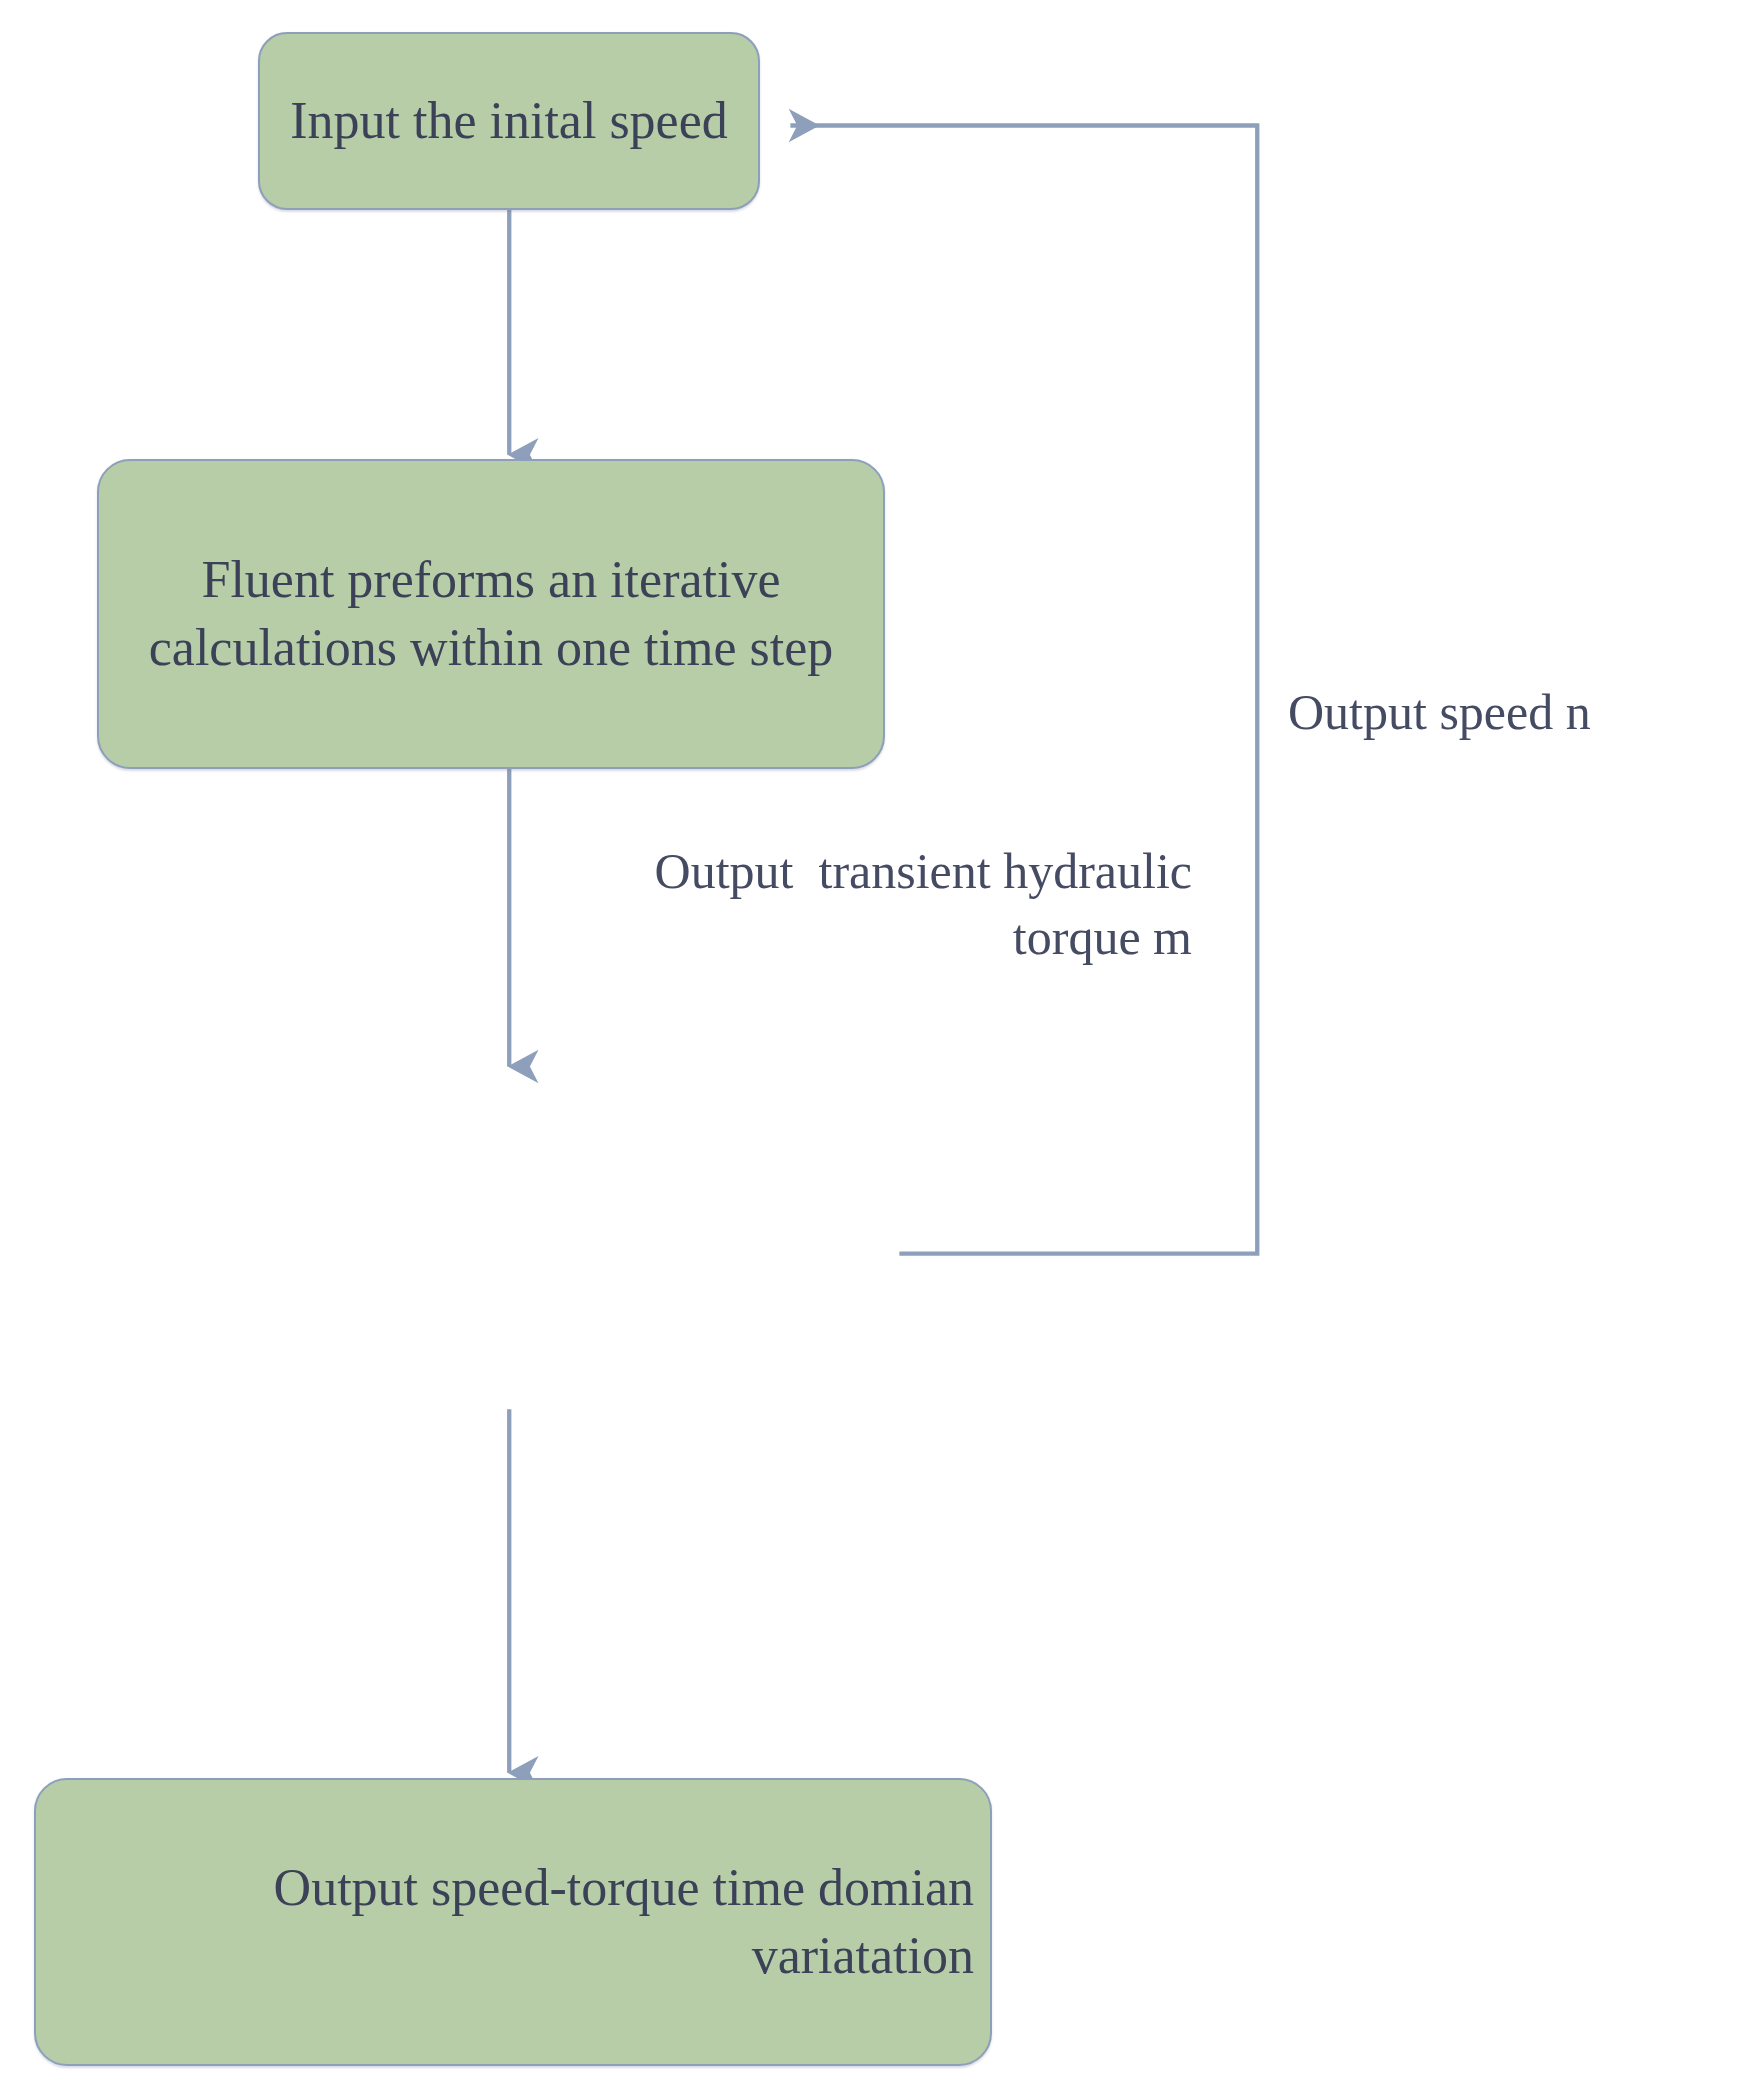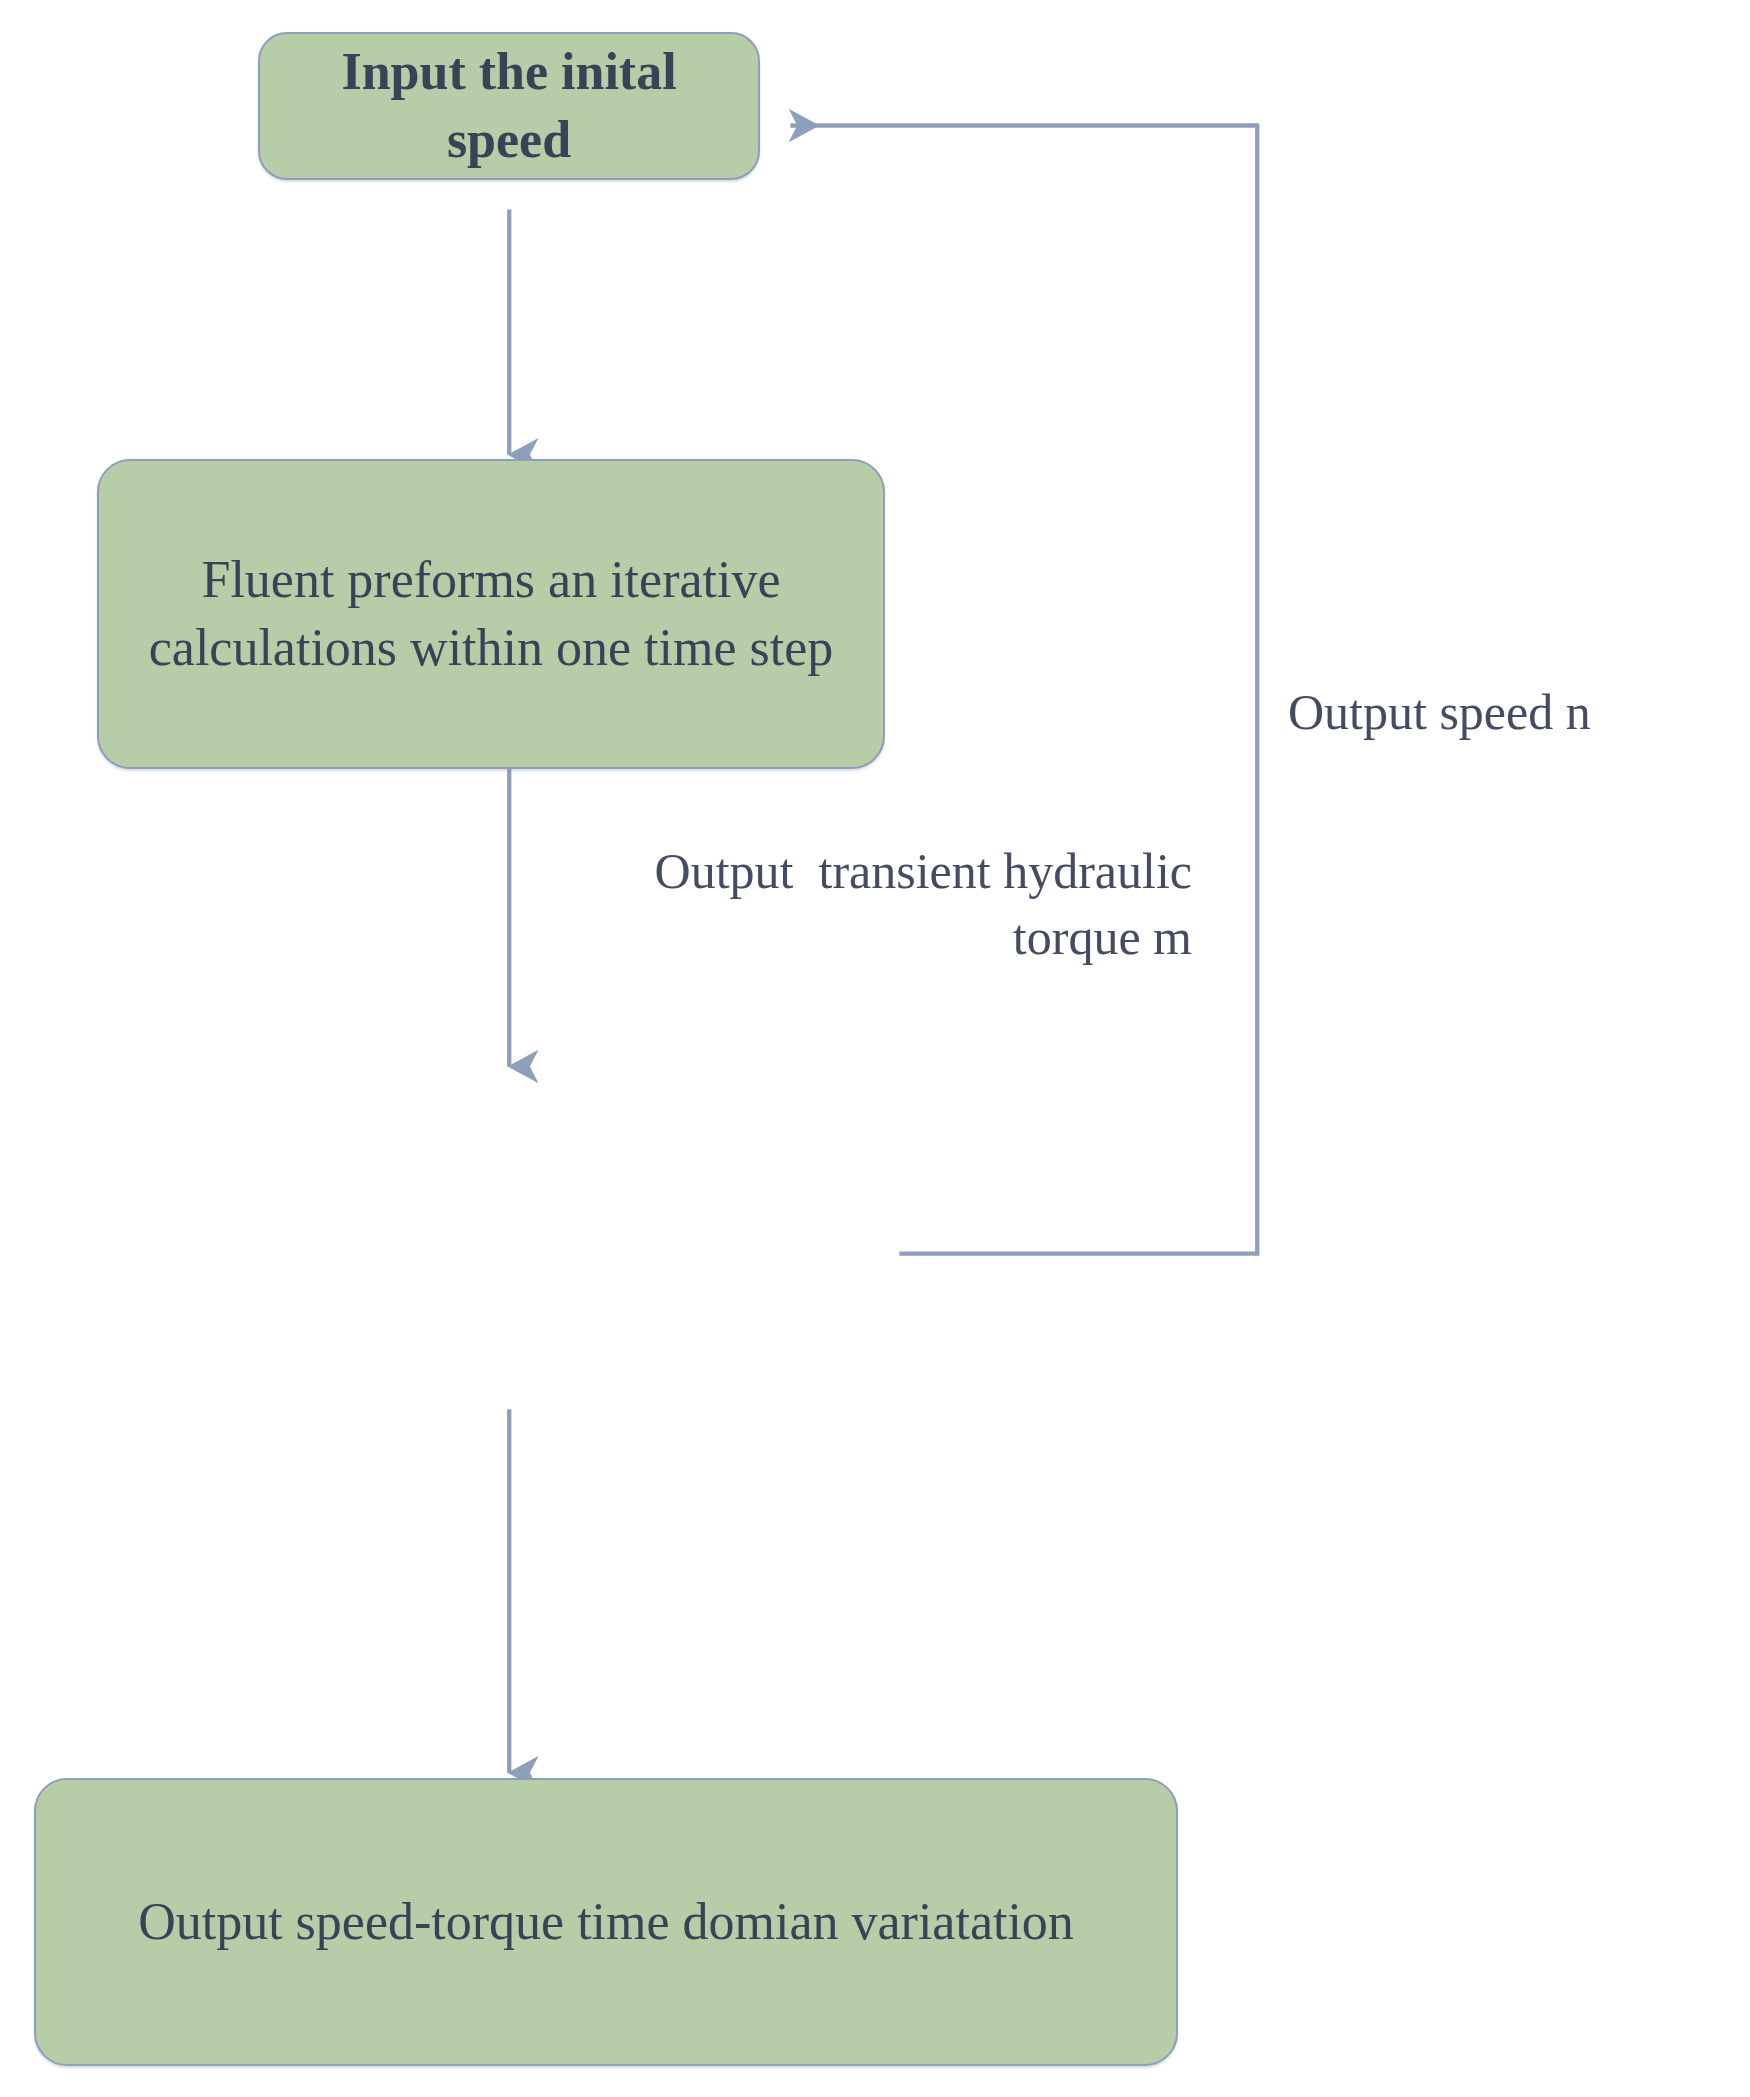--- a/index.html
+++ b/index.html
@@ -45,24 +45,24 @@
   }
   .connectors {
     position: absolute;
     left: 0;
     top: 0;
     width: 1750px;
     height: 2097px;
     pointer-events: none;
   }
   
-  #node-input      { left: 258px;  top: 32px;   width: 502px;  height: 148px; font-size: 52px; border-radius: 29px; font-weight: bold; }
+  #node-input      { left: 258px;  top: 32px;   width: 502px;  height: 178px; font-size: 52px; border-radius: 29px; }
   #node-fluent     { left: 97px;  top: 459px;  width: 788px; height: 310px; font-size: 52px; }
   #node-mounted    { left: 113px;  top: 1071px; width: 786px; height: 339px; font-size: 52px; }
-  #node-output     { left: 34px;   top: 1778px; width: 1144px; height: 288px; font-size: 52px; }
+  #node-output     { left: 34px;   top: 1778px; width: 958px; height: 288px; font-size: 52px; text-align: right; }
 
   #label-torque    { left: 618px;  top: 838px; width: 574px;  font-size: 50px; }
   #label-speed     { left: 1288px; top: 679px;  width: 473px;  font-size: 50px; text-align: left; }
 </style>
 </head>
 <body>
 
 <div id="canvas">
 
   <svg class="connectors" viewBox="0 0 2440 2924" width="1750" height="2097" xmlns="http://www.w3.org/2000/svg">

